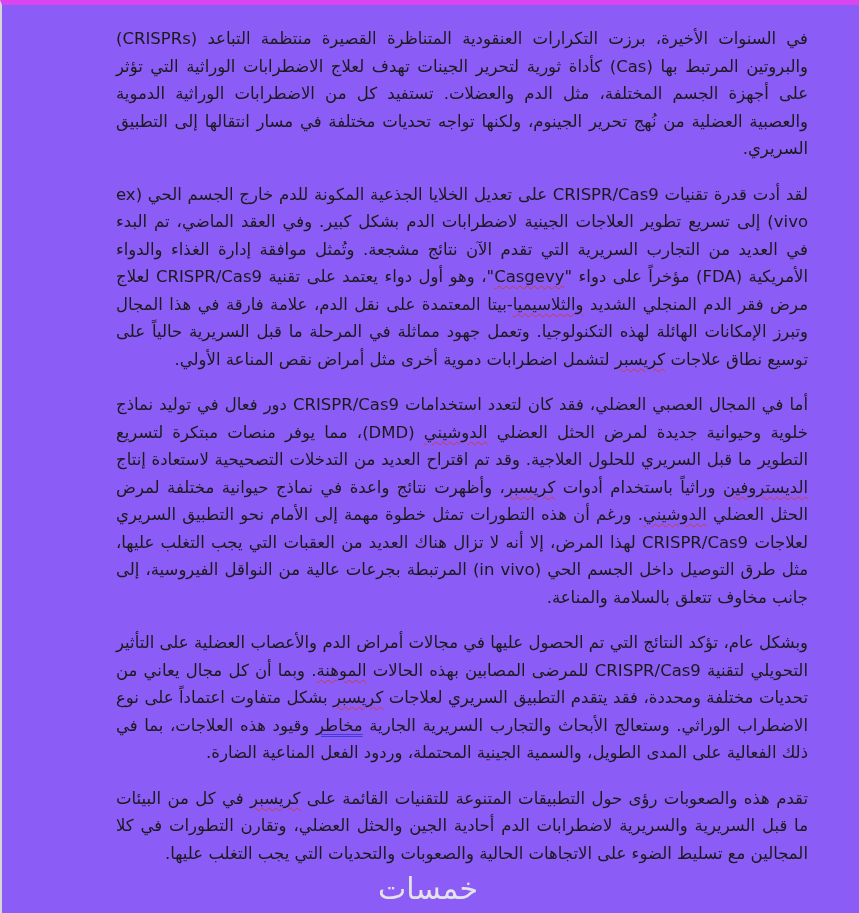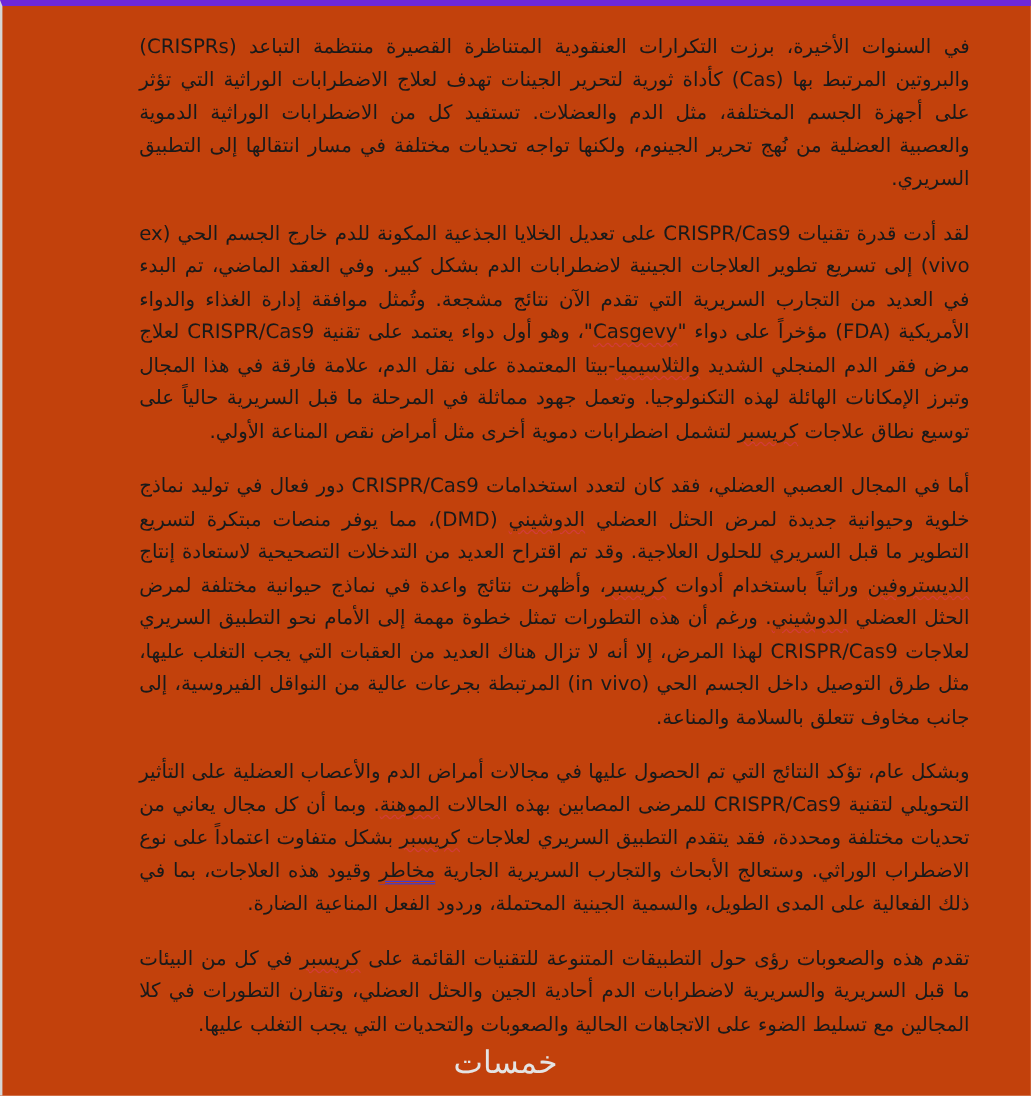--- a/index.html
+++ b/index.html
@@ -9,23 +9,23 @@
       background: #ffffff;
       overflow: hidden;
       position: relative;
       font-family: "DejaVu Sans", sans-serif;
     }
     .page-frame {
       position: absolute;
       left: 0; top: 0;
       width: 859px; height: 913px;
       box-sizing: border-box;
-      border-top: 5px solid #6d28d9;
+      border-top: 5px solid #d946ef;
       border-left: 2px solid #d6d6d6;
-      background: #c2410c;
+      background: #8b5cf6;
     }
     .doc {
       position: absolute;
       left: 114px;
       top: 20px;
       width: 692px;
       direction: rtl;
       text-align: justify;
       text-align-last: right;
       color: #1a1a1a;
@@ -43,21 +43,21 @@
     .grammar {
       text-decoration: underline double #3c3cd6;
       text-decoration-thickness: 1px;
       text-underline-offset: 3px;
     }
     .watermark {
       position: absolute;
       left: 376px;
       top: 866px;
       direction: rtl;
-      font-size: 26px;
+      font-size: 30px;
       color: #e4e4e4;
       letter-spacing: 1px;
       font-family: "DejaVu Sans", sans-serif;
     }
   </style>
 </head>
 <body>
 
 <div class="page-frame">
   <div class="doc" id="doc">

